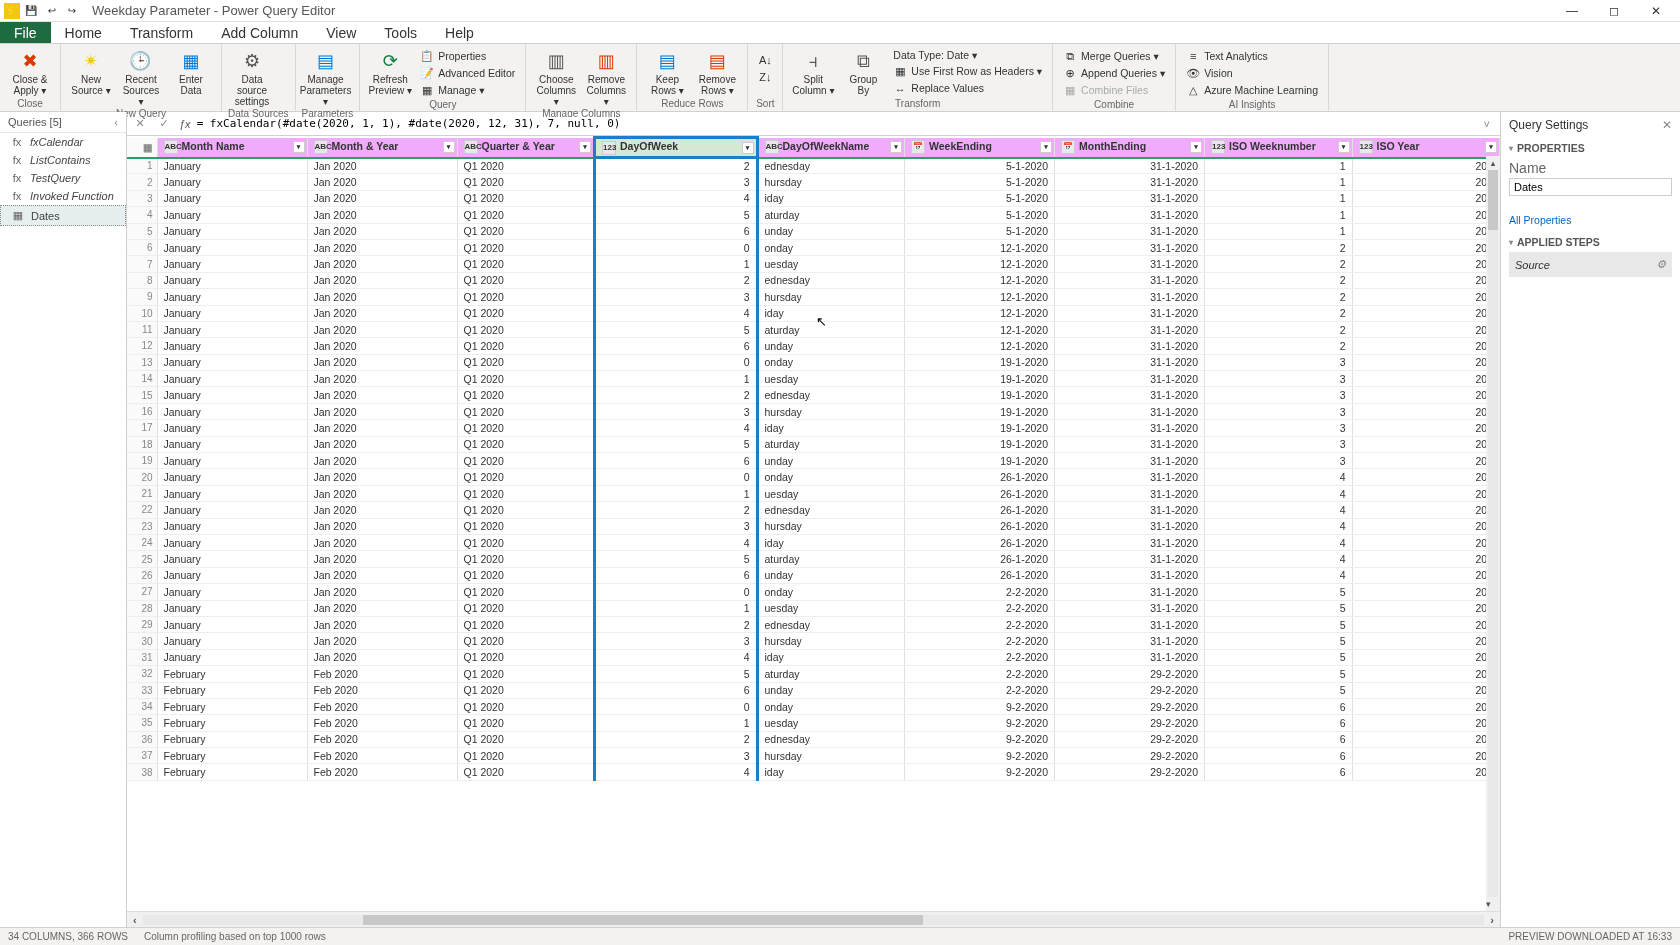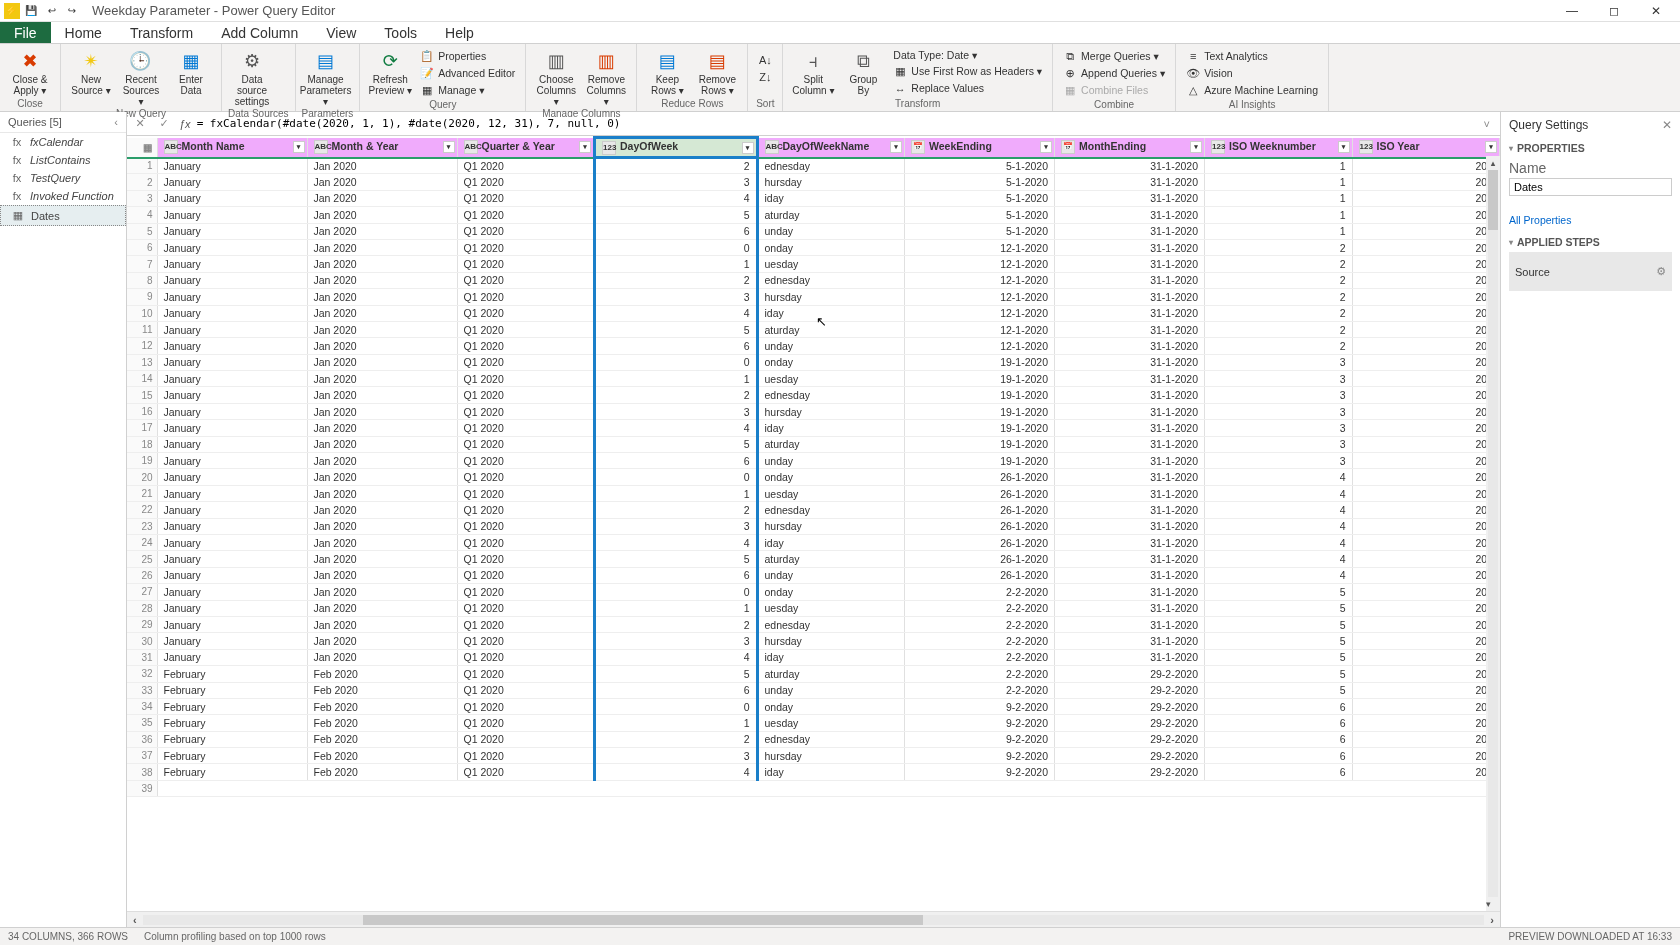--- a/index.html
+++ b/index.html
@@ -75,21 +75,21 @@
 
 
 .settings-panel { width: 180px; border-left: 1px solid #d0d0d0; padding: 6px 8px; background: #fff; }
 .settings-panel .sp-title { font-size: 12px; color: #333; display: flex; align-items: flex-end; }
 .settings-panel .sp-close { margin-left: auto; cursor: pointer; color: #888; }
 .sp-section-hdr { font-size: 10.5px; font-weight: bold; color: #555; margin-top: 10px; display: flex; align-items: center; gap: 4px; }
 .sp-section-hdr::before { content: "▾"; font-size: 8px; color: #888; }
 .sp-label { font-size: 14px; color: #666; margin-top: 6px; }
 .sp-input { width: 100%; border: 1px solid #ccc; padding: 2px 4px; font-size: 11px; margin-top: 2px; }
 .sp-link { color: #0066cc; font-size: 10.5px; margin-top: 18px; cursor: pointer; }
-.step-item { background: #e8e8e8; padding: 13px 6px; margin-top: 4px; font-size: 11px; display: flex; align-items: center; }
+.step-item { background: #e8e8e8; padding: 6px 6px; margin-top: 4px; font-size: 11px; display: flex; align-items: center; font-style: italic; }
 .step-item .gear { margin-left: auto; color: #888; cursor: pointer; }
 
 
 .statusbar { height: 18px; background: #f3f2f1; border-top: 1px solid #d0d0d0; display: flex; align-items: center; padding: 0 8px; font-size: 10px; color: #666; }
 .statusbar .right { margin-left: auto; }
 
 .cursor-arrow { position: absolute; left: 689px; top: 202px; font-size: 13px; color: #000; pointer-events: none; z-index: 100; }
 </style>
 </head>
 <body>
@@ -818,24 +818,20 @@
               <td class="">February</td>
               <td class="">Feb 2020</td>
               <td class="">Q1 2020</td>
               <td class="selcol-border num">4</td>
               <td class="">iday</td>
               <td class="num">9-2-2020</td>
               <td class="num">29-2-2020</td>
               <td class="num">6</td>
               <td class="num">202</td>
             </tr>
-            <tr>
-              <td class="rownum">39</td>
-              <td colspan="9"></td>
-            </tr>
           </tbody>
         </table>
       <div class="vscroll">
         <div class="varrow">▴</div>
         <div class="vtrack">
             <div class="vthumb"></div>
           </div>
         <div class="varrow vbot">▾</div>
       </div>
     </div>

